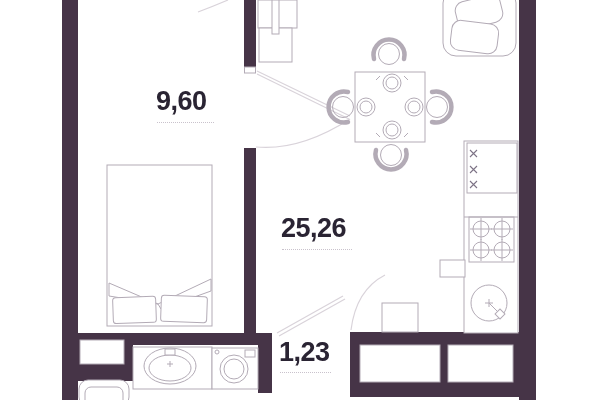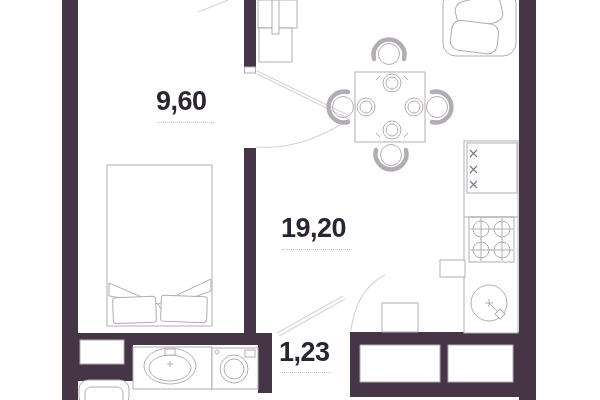--- a/index.html
+++ b/index.html
@@ -167,19 +167,19 @@
       <g>
         <rect class="lnf" x="79" y="380" width="50" height="26" rx="9"></rect>
         <rect class="ln" x="85" y="387" width="38" height="19" rx="6"></rect>
       </g>
     </g>
   </svg>
 
   <div class="lbl" style="left:156px;top:88px;">9,60</div>
   <div class="u" style="left:157px;top:122px;width:57px;"></div>
 
-  <div class="lbl" style="left:281px;top:215px;">19,20</div>
+  <div class="lbl" style="left:281px;top:215px;">25,26</div>
   <div class="u" style="left:282px;top:249px;width:70px;"></div>
 
   <div class="lbl" style="left:279px;top:339px;">1,23</div>
   <div class="u" style="left:280px;top:372px;width:51px;"></div>
 
 </div>
 
 </body></html>

